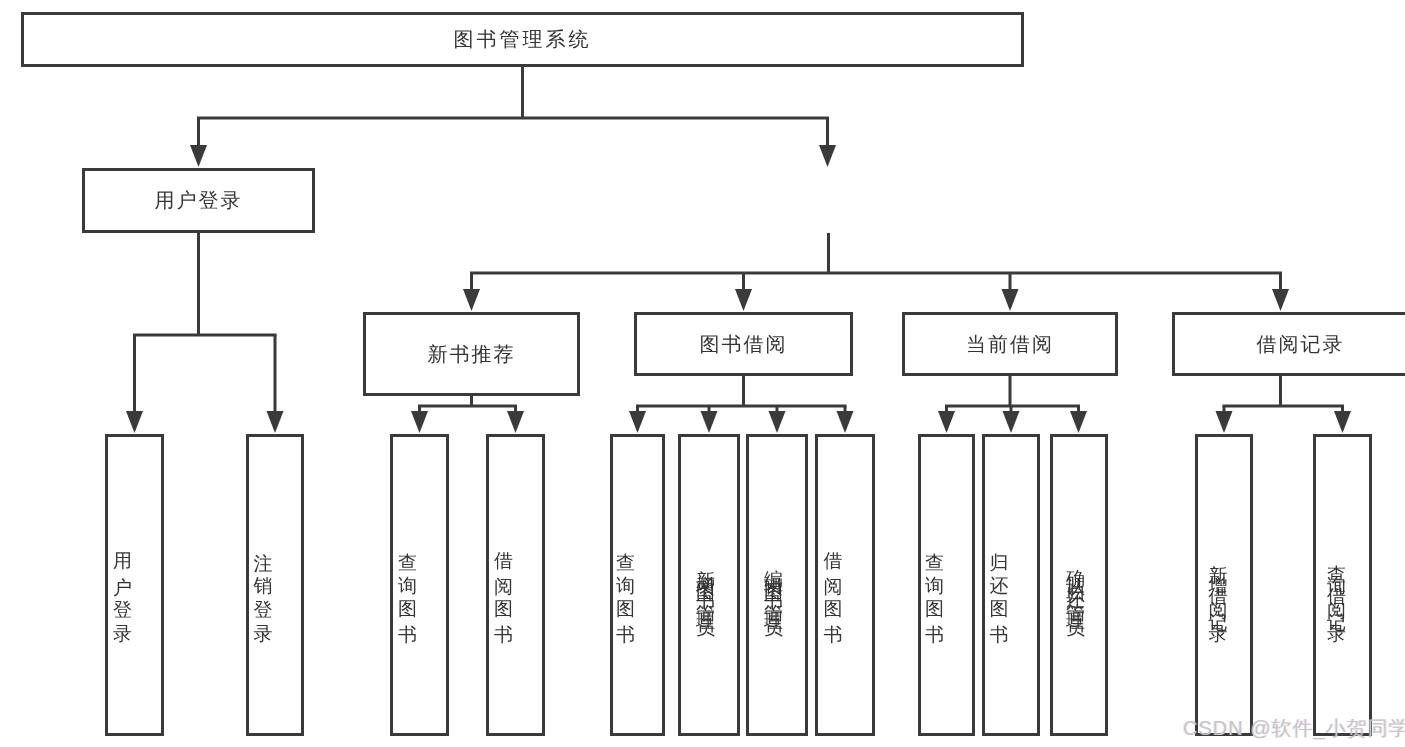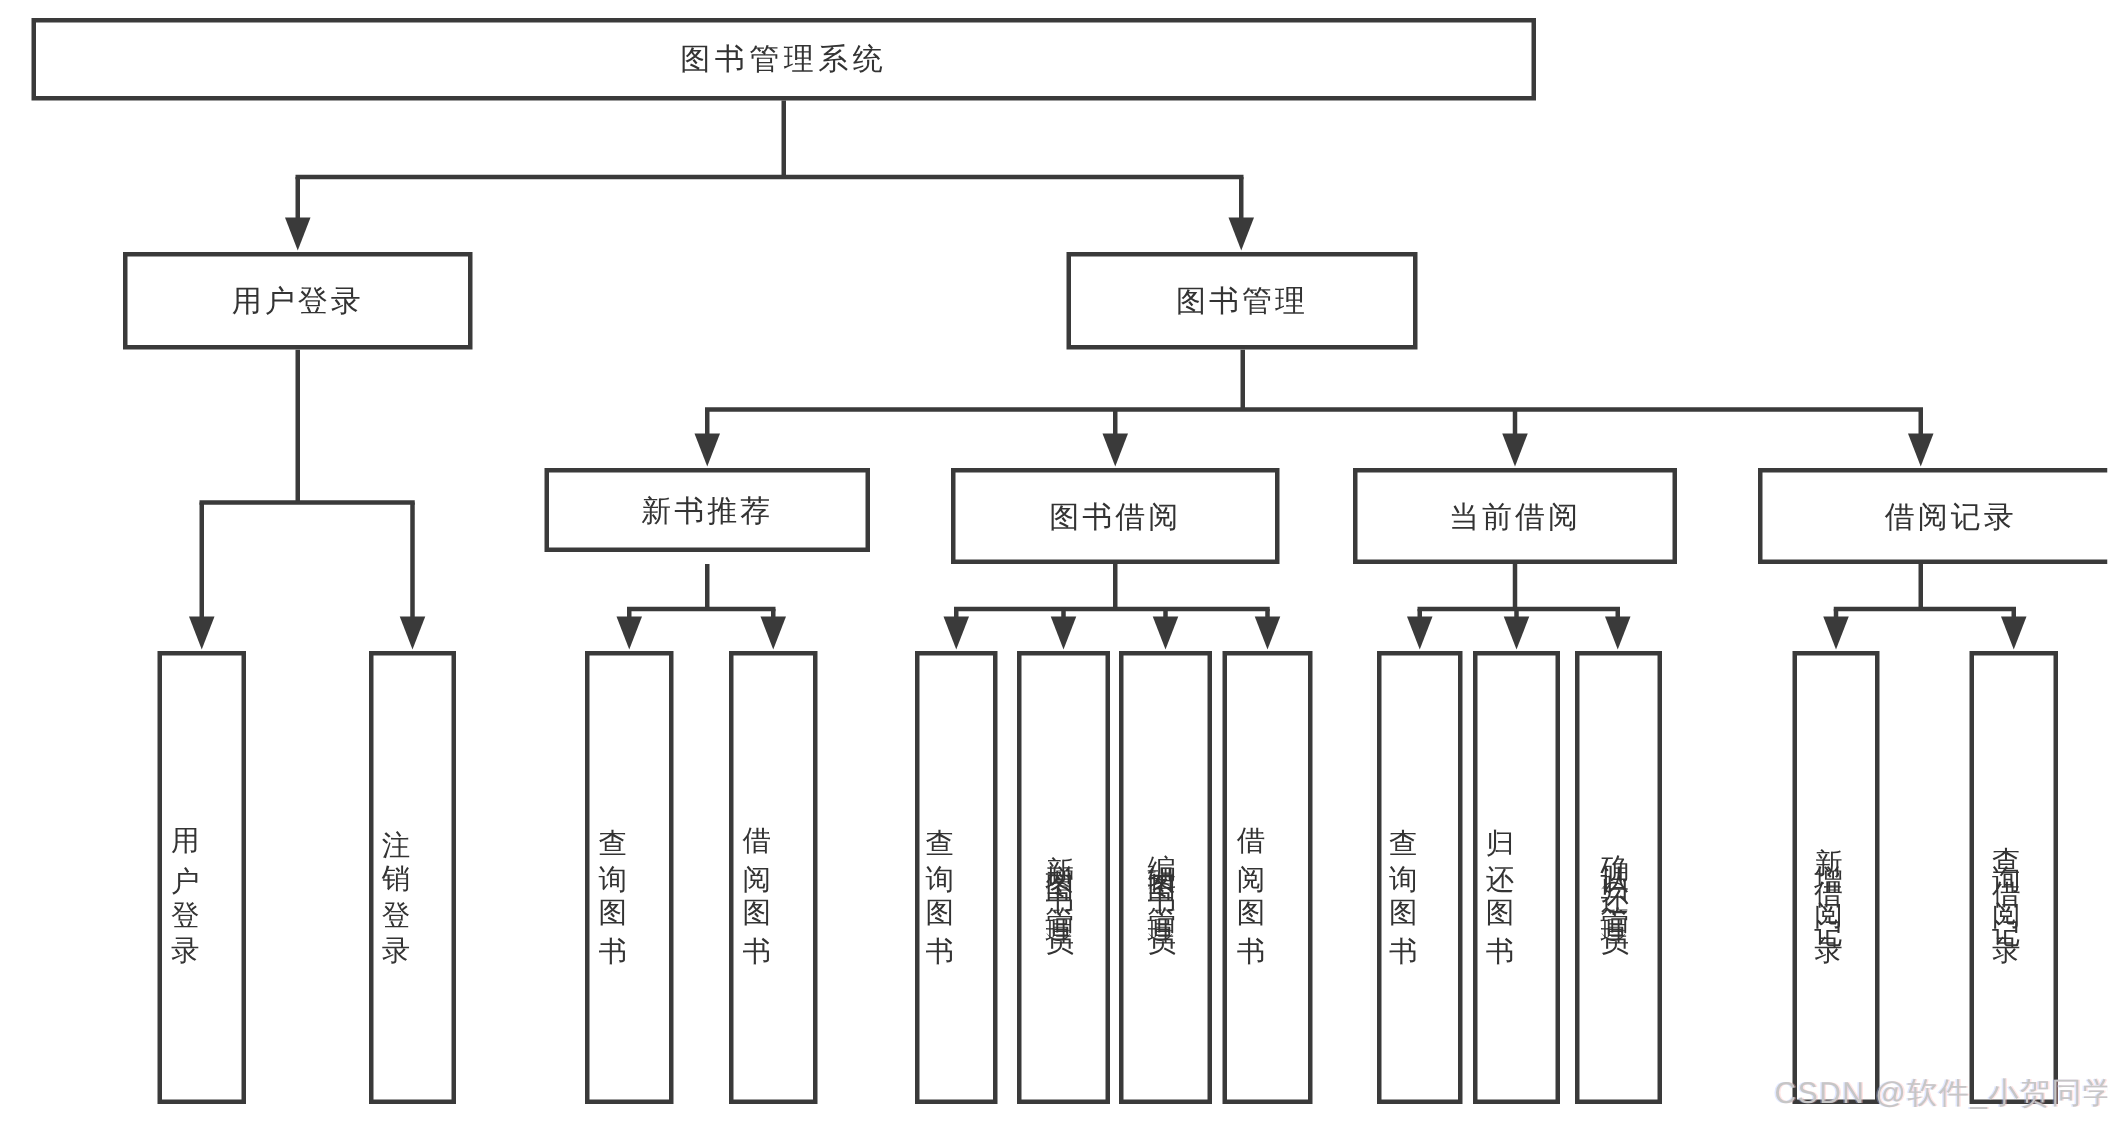--- a/index.html
+++ b/index.html
@@ -100,23 +100,22 @@
       <line x1="1224" y1="406" x2="1342.5" y2="406" stroke="#3a3a3a" stroke-width="3" stroke-linecap="square"></line>
       <line x1="1224" y1="406" x2="1224" y2="415" stroke="#3a3a3a" stroke-width="3"></line>
       <polygon points="1215.5,411 1232.5,411 1224,433" fill="#3a3a3a"></polygon>
       <line x1="1342.5" y1="406" x2="1342.5" y2="415" stroke="#3a3a3a" stroke-width="3"></line>
       <polygon points="1334,411 1351,411 1342.5,433" fill="#3a3a3a"></polygon>
     </svg>
 
   <div class="node h root" style="left:21px;top:12px;width:1003px;height:55px">图书管理系统</div>
 
   <div class="node h" style="left:82px;top:168px;width:233px;height:65px">用户登录</div>
-  <div class="node h" style="left:711px;top:168px;width:234px;height:65px">图书管理</div>
 
-  <div class="node h" style="left:363px;top:312px;width:217px;height:56px">新书推荐</div>
+  <div class="node h" style="left:363px;top:312px;width:217px;height:84px">新书推荐</div>
   <div class="node h" style="left:902px;top:312px;width:216px;height:64px">当前借阅</div>
   <div class="node h" style="left:634px;top:312px;width:219px;height:64px">图书借阅</div>
   <div class="node h" style="left:1172px;top:312px;width:257px;height:64px">借阅记录</div>
 
   <div class="node v sp4" style="left:105px;top:434px;width:59px;height:302px">用户登录</div>
   <div class="node v sp4" style="left:246px;top:434px;width:58px;height:302px">注销登录</div>
 
   <div class="node v sp4" style="left:390px;top:434px;width:59px;height:302px">查询图书</div>
   <div class="node v sp4" style="left:486px;top:434px;width:59px;height:302px">借阅图书</div>
 

